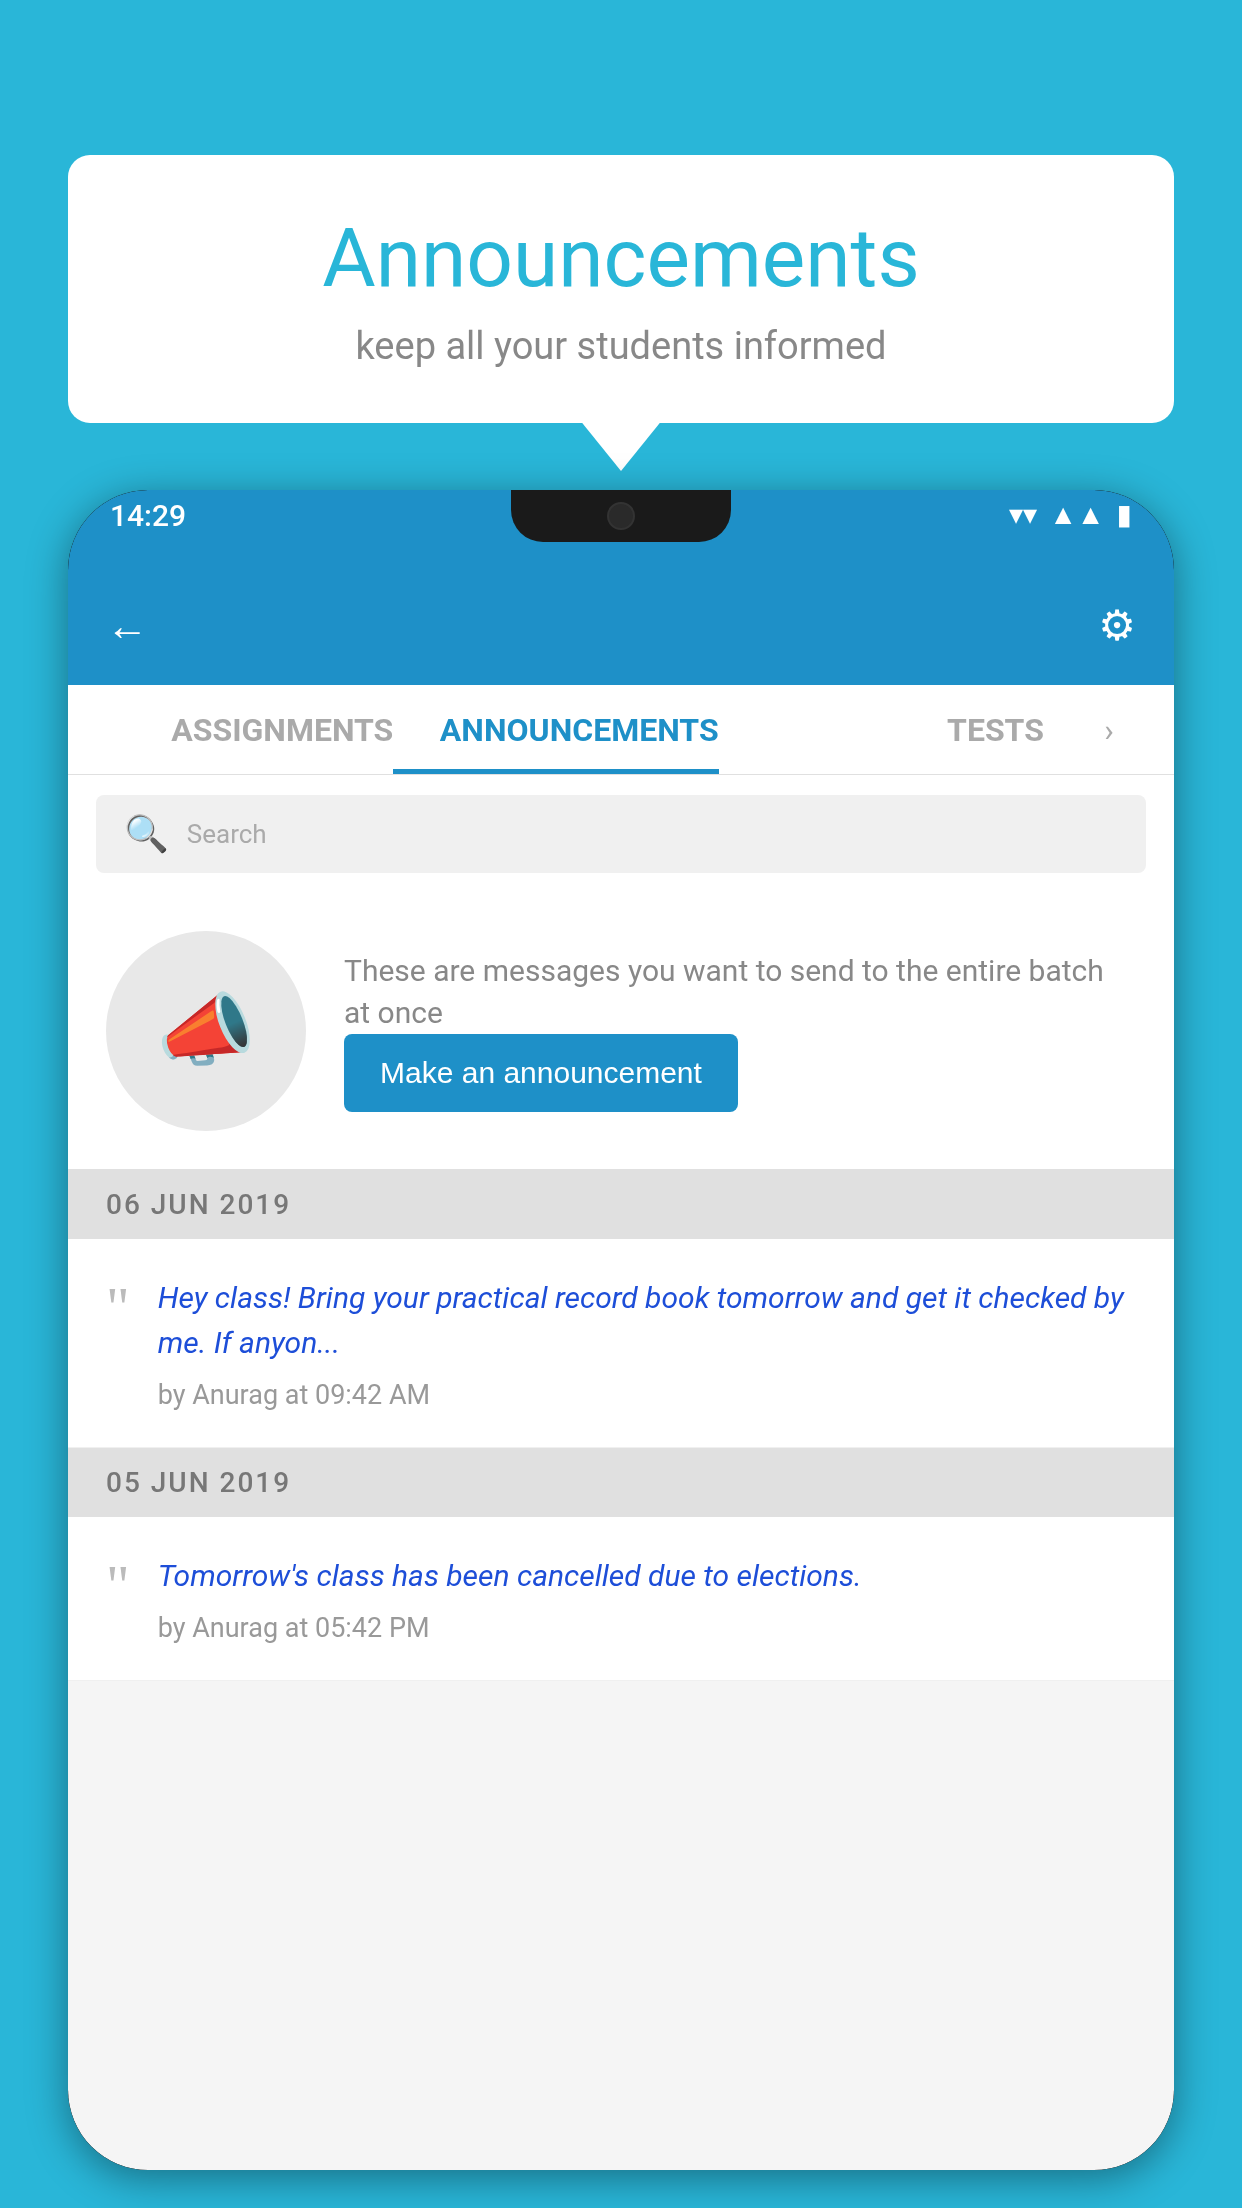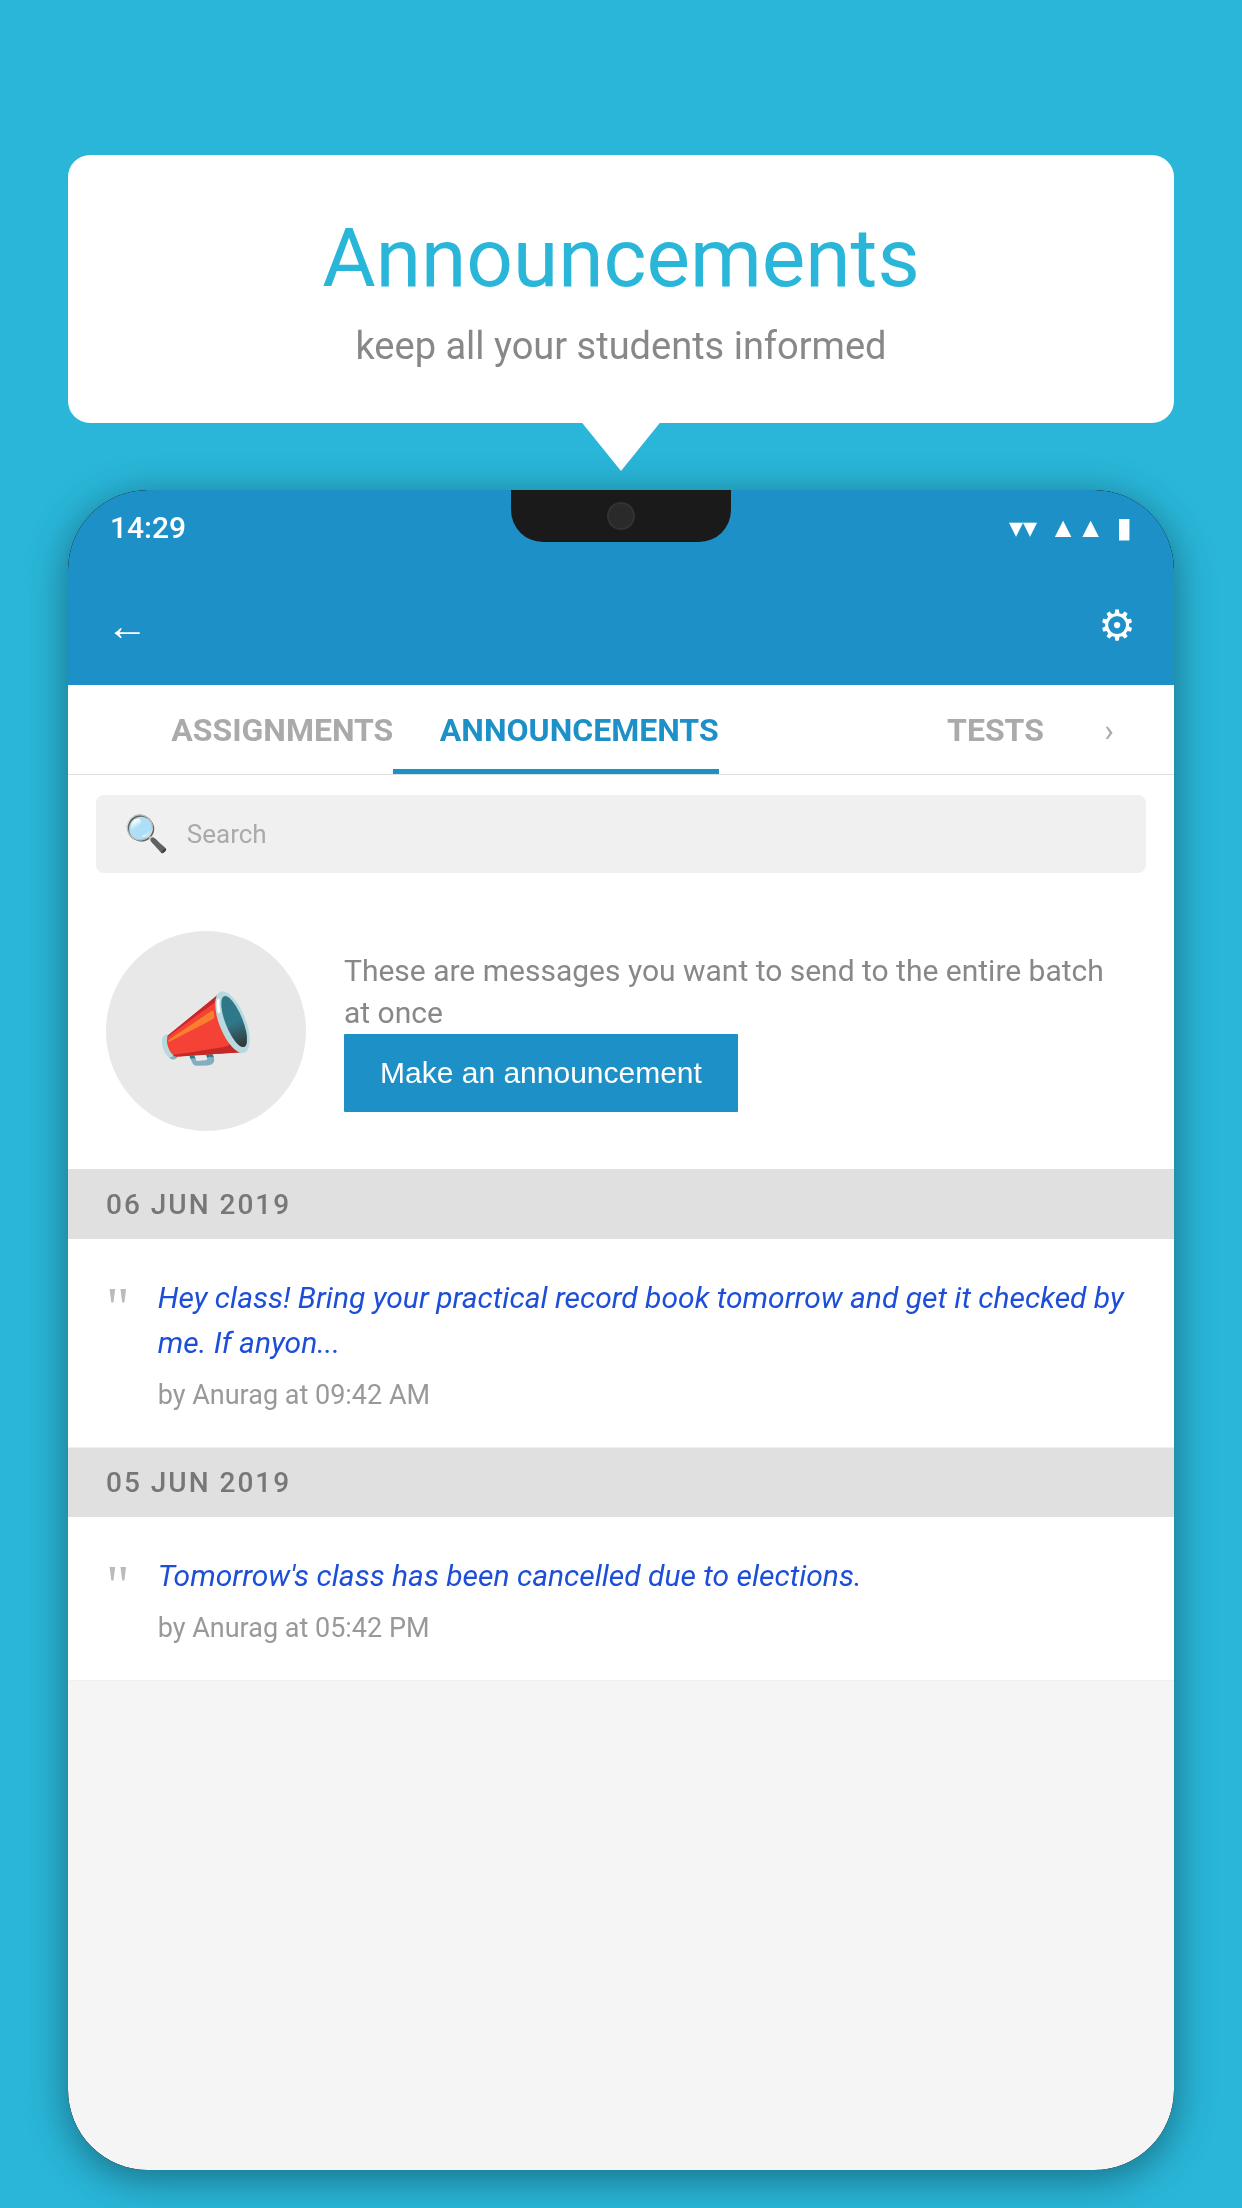--- a/index.html
+++ b/index.html
@@ -97,23 +97,23 @@
       left: 50%;
       transform: translateX(-50%);
       border: 2px solid #333;
     }
 
     
     .status-bar {
       background: #1e90c8;
       height: 75px;
       display: flex;
-      align-items: center;
+      align-items: flex-start;
       justify-content: space-between;
-      padding: 0 42px;
+      padding: 8px 42px;
       position: relative;
       z-index: 10;
     }
 
     .status-time {
       color: white;
       font-size: 30px;
       font-weight: 500;
     }
 
@@ -274,21 +274,21 @@
     .cta-text {
       color: #888;
       font-size: 30px;
       line-height: 1.4;
     }
 
     .make-announcement-btn {
       background: #1e90c8;
       color: white;
       border: none;
-      border-radius: 1px;
+      border-radius: 8px;
       padding: 22px 36px;
       font-size: 30px;
       cursor: pointer;
       font-weight: 500;
     }
 
     
     .date-header {
       background: #e0e0e0;
       padding: 18px 38px;

